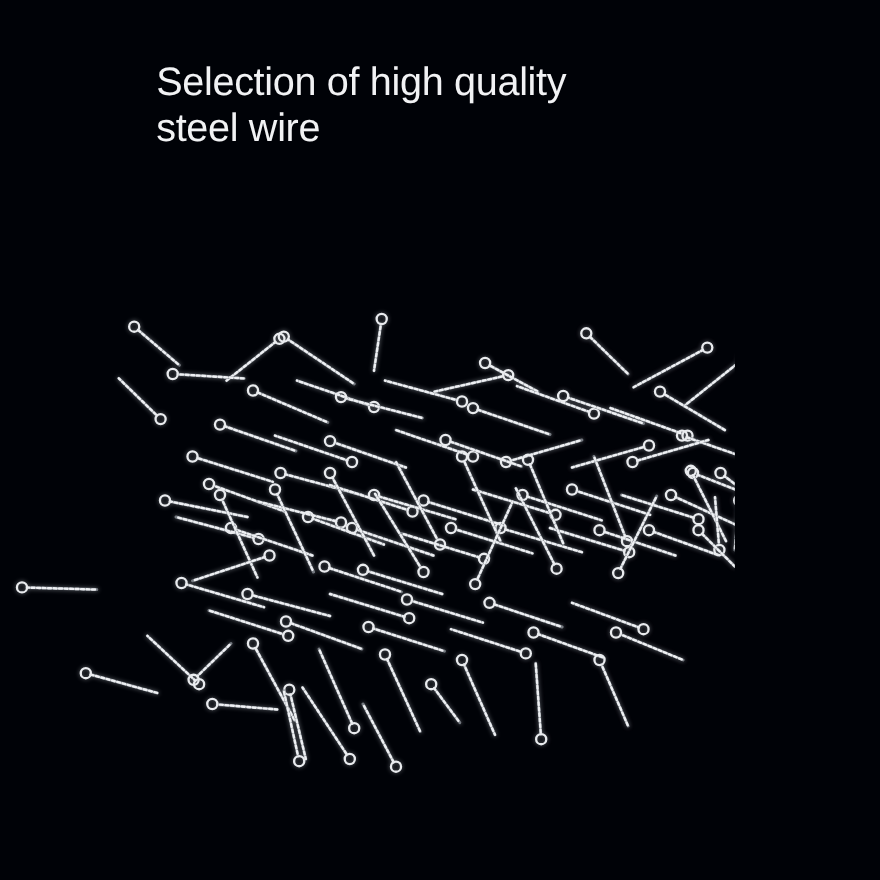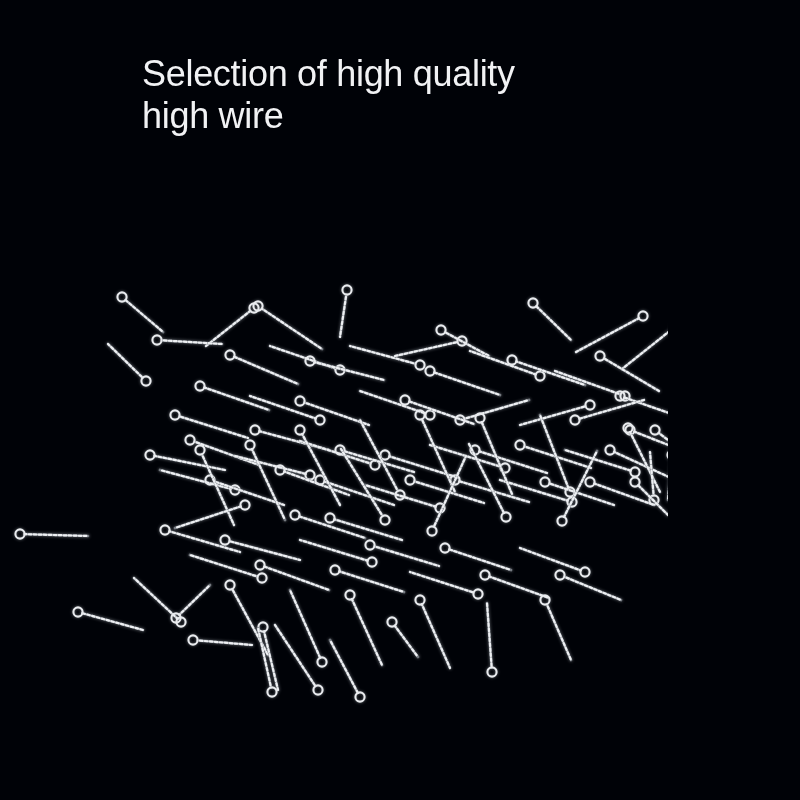--- a/index.html
+++ b/index.html
@@ -558,16 +558,16 @@
         <line x1="638.2526911934581" y1="485.25269119345813" x2="668" y2="515" stroke="#eef0f3" stroke-width="2.2" stroke-linecap="round" stroke-dasharray="2.7 2.3" stroke-dashoffset="0"></line>
         <circle cx="635" cy="482" r="4.6" fill="none" stroke="#e9ebee" stroke-width="2.1"></circle>
         <line x1="24.598011670536025" y1="534.1352356373687" x2="88" y2="536" stroke="#7e838a" stroke-width="2.7" stroke-linecap="round" opacity="0.9"></line>
         <line x1="24.598011670536025" y1="534.1352356373687" x2="88" y2="536" stroke="#eef0f3" stroke-width="2.2" stroke-linecap="round" stroke-dasharray="2.7 2.3" stroke-dashoffset="0.9"></line>
         <circle cx="20" cy="534" r="4.6" fill="none" stroke="#e9ebee" stroke-width="2.1"></circle>
       </g>
   </svg>
 
   <div class="headline" style="color: rgb(241, 242, 244);">
     <div>Selection of high quality</div>
-    <div>high wire</div>
+    <div>steel wire</div>
   </div>
 
 </div>
 
 </body></html>

